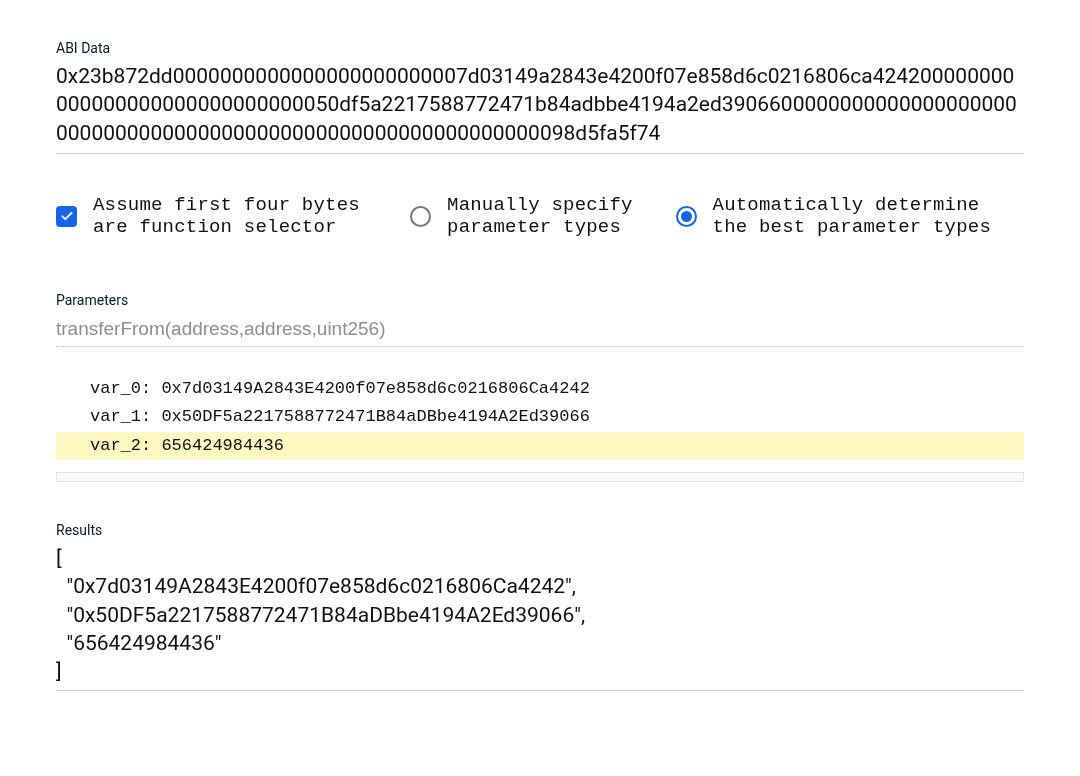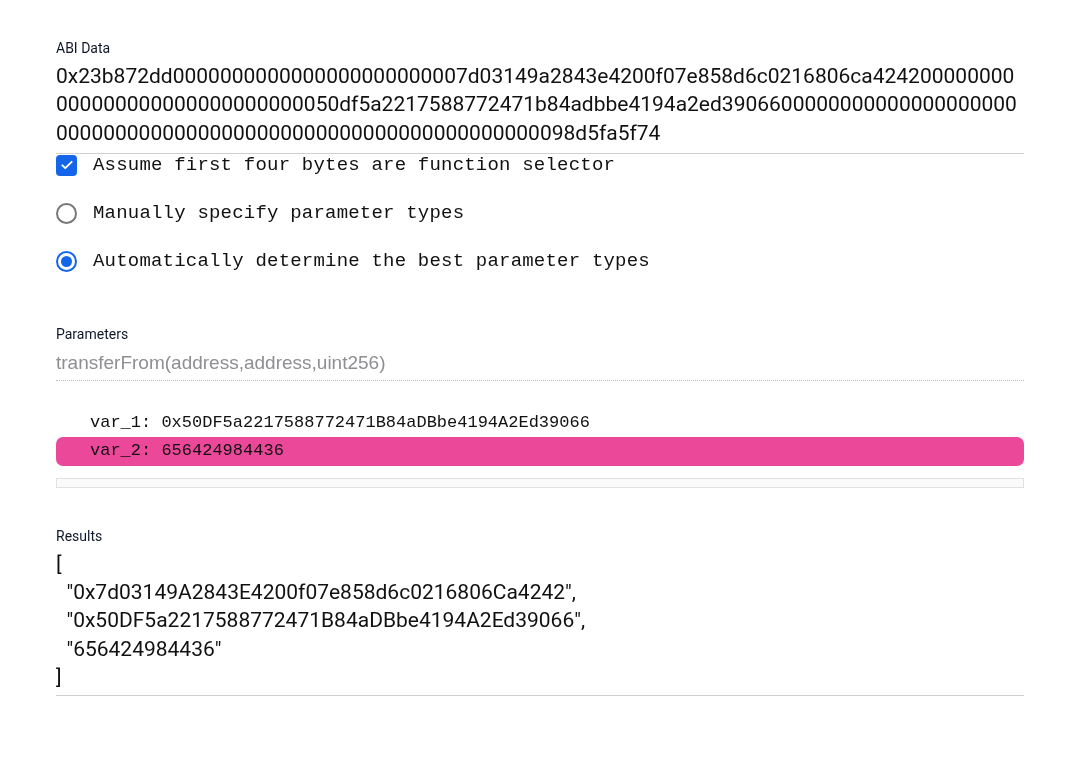--- a/index.html
+++ b/index.html
@@ -17,24 +17,25 @@
       margin-bottom: 6px;
     }
     .textarea-like {
       font-size: 21px;
       color: #111;
       line-height: 1.35;
       word-break: break-all;
       font-family: -apple-system, BlinkMacSystemFont, "Segoe UI", Roboto, Helvetica, Arial, sans-serif;
       border-bottom: 1px solid #d0d0d0;
       padding-bottom: 6px;
+      margin-bottom: 40px;
     }
     .options {
       display: flex;
-      flex-direction: column;
+      flex-direction: row;
       gap: 26px;
       margin-bottom: 54px;
     }
     .option-row {
       display: flex;
       align-items: center;
       gap: 16px;
     }
     .option-text {
       font-family: "SFMono-Regular", Consolas, "Liberation Mono", Menlo, monospace;
@@ -89,22 +90,21 @@
       font-size: 17px;
       line-height: 1.55;
       color: #111;
       margin-bottom: 12px;
     }
     .var-line {
       padding: 1px 0 1px 34px;
       white-space: pre;
     }
     .var-line.highlight {
-      background: #ec4899;
-      border-radius: 7px;
+      background: #fef9c3;
     }
     .divider-box {
       border: 0.5px solid #e2e2e2;
       height: 10px;
       background: #fafafa;
       margin-top: 8px;
     }
     .results-section { margin-top: 40px; }
     .results-body {
       font-size: 21px;
@@ -140,20 +140,21 @@
   <div class="option-row">
     <span class="radio selected"></span>
     <span class="option-text">Automatically determine the best parameter types</span>
   </div>
 </div>
 
 <div class="params-section">
   <div class="label">Parameters</div>
   <div class="params-input">transferFrom(address,address,uint256)</div>
   <div class="var-lines" id="var-lines">
+      <div class="var-line">var_0: 0x7d03149A2843E4200f07e858d6c0216806Ca4242</div>
       <div class="var-line">var_1: 0x50DF5a2217588772471B84aDBbe4194A2Ed39066</div>
       <div class="var-line highlight">var_2: 656424984436</div>
     </div>
   <div class="divider-box"></div>
 </div>
 
 <div class="results-section">
   <div class="label">Results</div>
   <div class="results-body">[
   "0x7d03149A2843E4200f07e858d6c0216806Ca4242",

